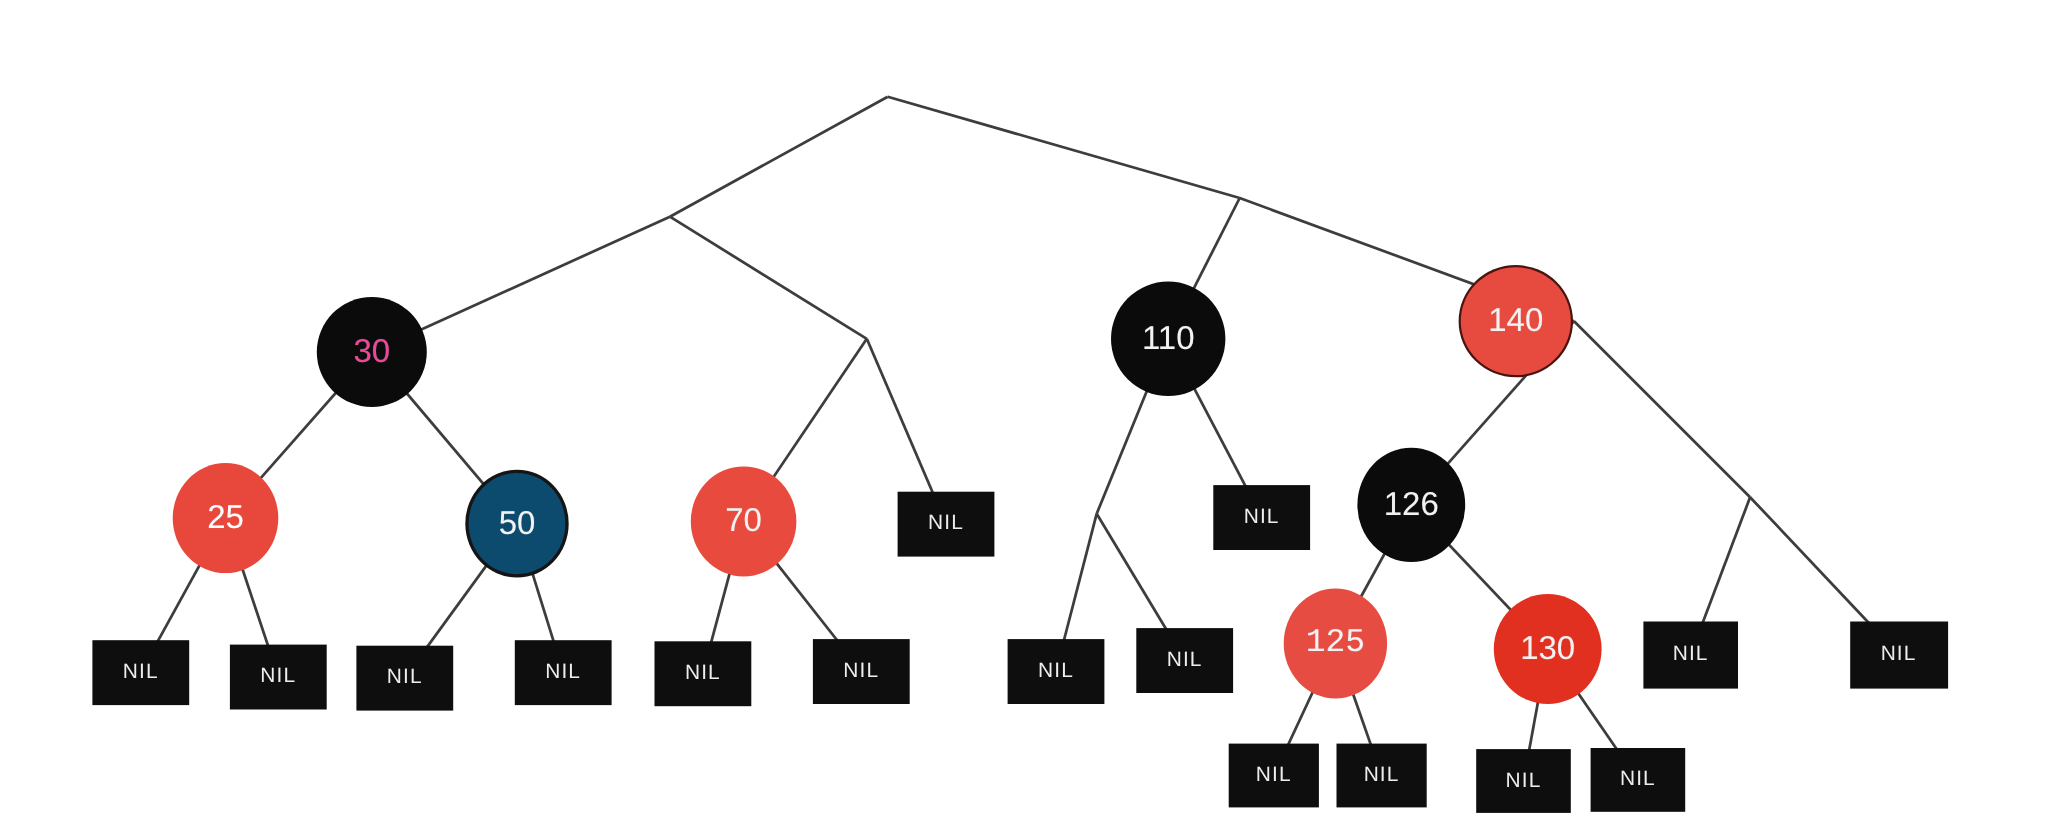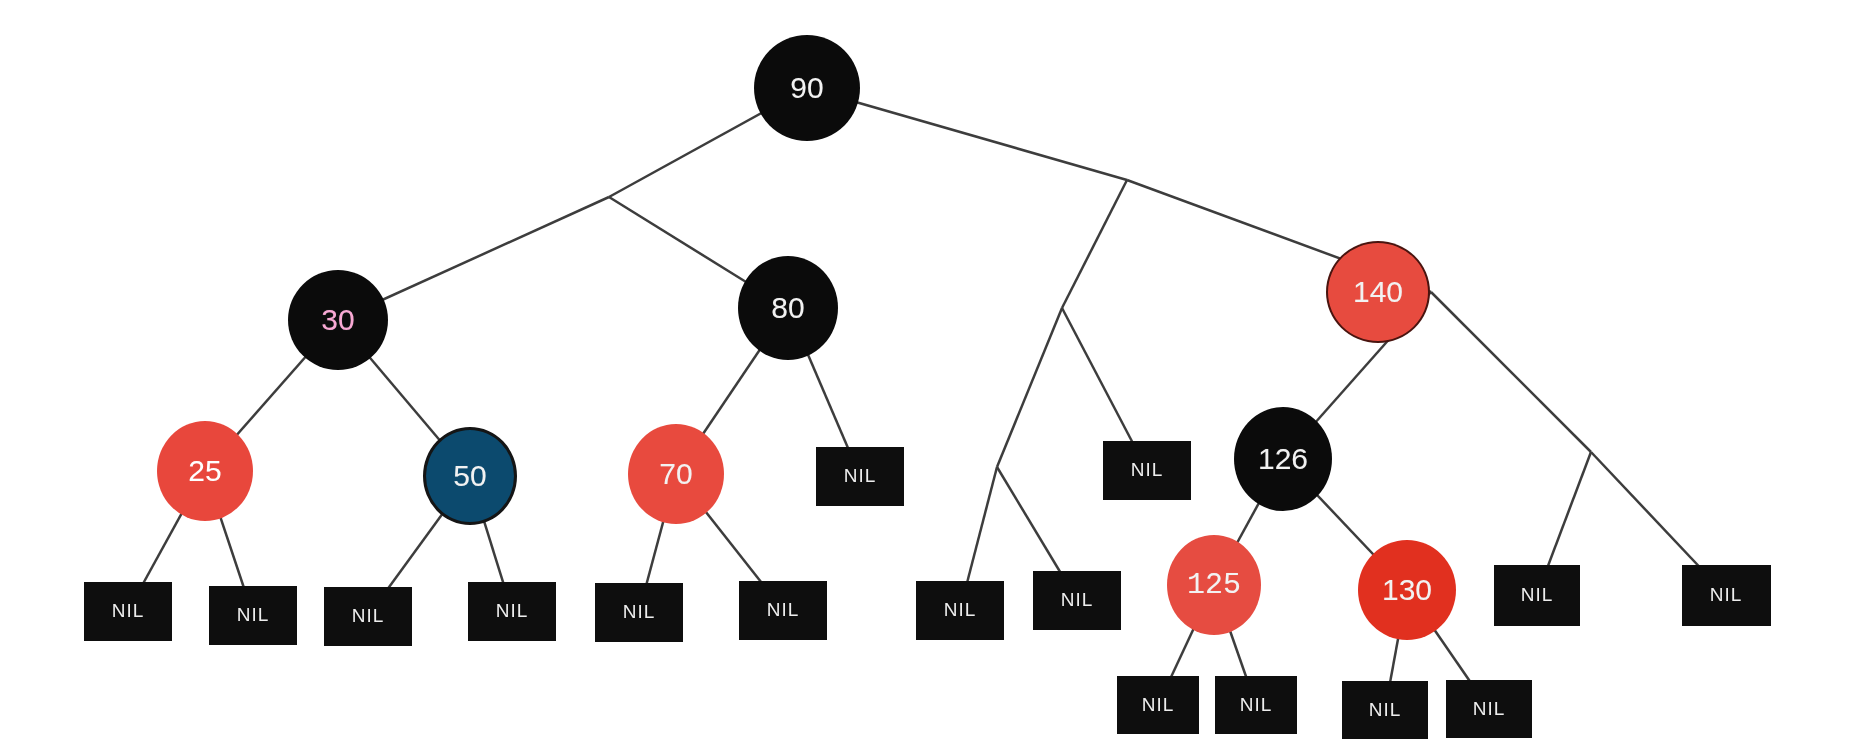--- a/index.html
+++ b/index.html
@@ -67,23 +67,22 @@
     <div class="nil" style="left: 816px; top: 446.5px; width: 88px; height: 59px; background: rgb(14, 14, 14);">NIL</div>
     <div class="nil" style="left: 916px; top: 580.5px; width: 88px; height: 59px; background: rgb(14, 14, 14);">NIL</div>
     <div class="nil" style="left: 1033px; top: 570.5px; width: 88px; height: 59px; background: rgb(14, 14, 14);">NIL</div>
     <div class="nil" style="left: 1103px; top: 440.5px; width: 88px; height: 59px; background: rgb(14, 14, 14);">NIL</div>
     <div class="nil" style="left: 1117px; top: 676px; width: 82px; height: 58px; background: rgb(14, 14, 14);">NIL</div>
     <div class="nil" style="left: 1215px; top: 676px; width: 82px; height: 58px; background: rgb(14, 14, 14);">NIL</div>
     <div class="nil" style="left: 1342px; top: 681px; width: 86px; height: 58px; background: rgb(14, 14, 14);">NIL</div>
     <div class="nil" style="left: 1446px; top: 680px; width: 86px; height: 58px; background: rgb(14, 14, 14);">NIL</div>
     <div class="nil" style="left: 1494px; top: 564.5px; width: 86px; height: 61px; background: rgb(14, 14, 14);">NIL</div>
     <div class="nil" style="left: 1681.5px; top: 564.5px; width: 89px; height: 61px; background: rgb(14, 14, 14);">NIL</div>
-    <div class="node black" style="left: 754px; top: 35px; width: 106px; height: 106px; color: rgb(242, 242, 242);">90</div>
-    <div class="node black" style="left: 288px; top: 270px; width: 100px; height: 100px; color: #f9a8d4;">30</div>
-    <div class="node black" style="left: 738px; top: 256px; width: 100px; height: 104px; color: rgb(242, 242, 242);">80</div>
+    <div class="node black" style="left: 288px; top: 270px; width: 100px; height: 100px; color: #ec4899;">30</div>
+    <div class="node black" style="left: 1010px; top: 256px; width: 104px; height: 104px; color: rgb(242, 242, 242);">110</div>
     <div class="node red" style="left: 1326px; top: 241px; width: 104px; height: 102px; background: rgb(231, 75, 63); border: 2px solid rgba(45, 10, 7, 0.85); color: rgb(242, 242, 242);">140</div>
     <div class="node red" style="left: 157px; top: 421px; width: 96px; height: 100px; background: rgb(232, 71, 60); color: #ffffff;">25</div>
     <div class="node red" style="left: 423px; top: 427px; width: 94px; height: 98px; background: #0c4a6e; border: 3px solid rgb(21, 21, 21); color: rgb(242, 242, 242);">50</div>
     <div class="node red" style="left: 628px; top: 424px; width: 96px; height: 100px; background: rgb(232, 74, 62); color: rgb(242, 242, 242);">70</div>
     <div class="node black" style="left: 1234px; top: 407px; width: 98px; height: 104px; color: rgb(242, 242, 242);">126</div>
     <div class="node red" style="left: 1167px; top: 535px; width: 94px; height: 100px; background: rgb(230, 76, 65); color: rgb(242, 242, 242); font-family: Liberation Mono, monospace;">125</div>
     <div class="node red" style="left: 1358px; top: 540px; width: 98px; height: 100px; background: rgb(225, 48, 31); color: rgb(242, 242, 242);">130</div>
   </div>
 
 </body></html>

